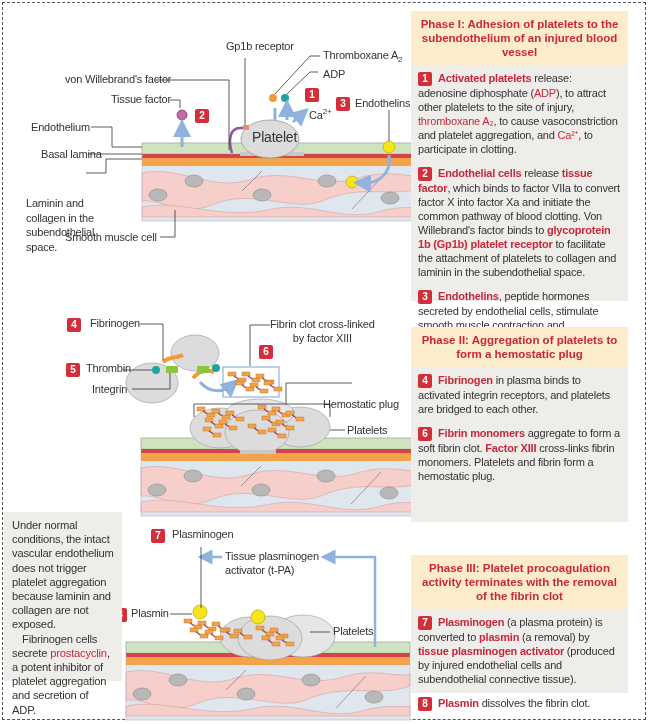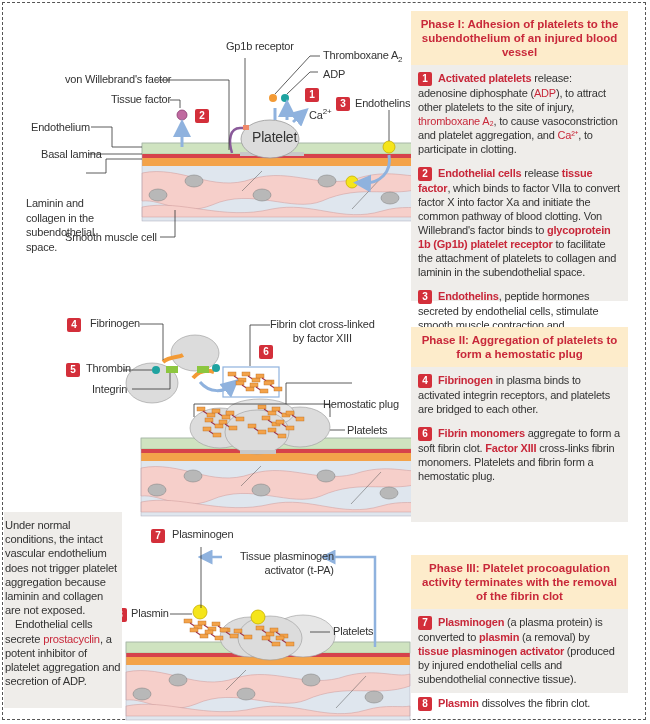--- a/index.html
+++ b/index.html
@@ -9,21 +9,21 @@
   .panel { position:absolute; left:411px; width:217px; background:#efedea; }
   .panel .hdr { background:#fdeccb; color:#c8283a; font-weight:bold; font-size:11.5px; text-align:center; line-height:14px; padding:6px 6px; font-stretch:condensed; }
   .panel .body { padding:6px 7px 8px 7px; font-size:11px; line-height:14px; letter-spacing:-0.2px; }
   .panel p { margin:0 0 10px 0; }
   .panel p:last-child { margin-bottom:0; }
   .num { display:inline-block; background:#d32f3a; color:#fff; font-weight:bold; font-size:10px; width:14px; height:14px; line-height:14px; text-align:center; border-radius:2px; margin-right:6px; }
   .hl { color:#c8283a; font-weight:bold; }
   .hl2 { color:#c8283a; }
   .lbl { position:absolute; font-size:11px; color:#333; white-space:nowrap; letter-spacing:-0.2px; }
   .badge { position:absolute; background:#d32f3a; color:#fff; font-weight:bold; font-size:10px; width:14px; height:14px; line-height:14px; text-align:center; border-radius:2px; }
-  .note { position:absolute; left:4px; top:512px; width:118px; height:196px; background:#efedea; font-size:11.2px; line-height:14.2px; padding:6px 1px; box-sizing:border-box; letter-spacing:-0.2px; }
+  .note { position:absolute; left:4px; top:512px; width:118px; height:169px; background:#efedea; font-size:11.2px; line-height:14.2px; padding:6px 8px; box-sizing:border-box; letter-spacing:-0.2px; }
   svg.diag { position:absolute; left:0; top:0; }
 </style>
 </head>
 <body>
 
 <div class="frame"></div>
 
 <svg class="diag" width="650" height="724">
   <defs>
     <marker id="ah" markerWidth="6" markerHeight="6" refX="3" refY="3" orient="auto">
@@ -198,31 +198,31 @@
 <div class="lbl" style="left:270px;top:317px;text-align:center;line-height:14px;">
   <div>Fibrin clot cross-linked</div>
   <div>by factor XIII</div>
 </div>
 <div class="badge" style="left:259px;top:345px;">6</div>
 <div class="lbl" style="left:323px;top:360px;margin-top:38px;">Hemostatic plug</div>
 <div class="lbl" style="left:347px;top:424px;">Platelets</div>
 
 <div class="badge" style="left:151px;top:529px;">7</div>
 <div class="lbl" style="left:172px;top:528px;">Plasminogen</div>
-<div class="lbl" style="left:240px;top:549px;text-align:right;line-height:14px;">
+<div class="lbl" style="left:225px;top:549px;text-align:left;line-height:14px;">
   <div>Tissue plasminogen</div>
   <div>activator (t-PA)</div>
 </div>
 <div class="badge" style="left:113px;top:608px;">8</div>
 <div class="lbl" style="left:131px;top:607px;">Plasmin</div>
 <div class="lbl" style="left:333px;top:625px;">Platelets</div>
 
 <div class="note">
   <div>Under normal conditions, the intact vascular endothelium does not trigger platelet aggregation because laminin and collagen are not exposed.</div>
-  <div style="text-indent:10px;"><span>Endothelial cells secrete </span><span class="hl2">prostacyclin</span><span>, a potent inhibitor of platelet aggregation and secretion of ADP.</span></div>
+  <div style="text-indent:10px;"><span>Fibrinogen cells secrete </span><span class="hl2">prostacyclin</span><span>, a potent inhibitor of platelet aggregation and secretion of ADP.</span></div>
 </div>
 
 <div class="panel" style="top:11px;height:290px;">
   <div class="hdr">Phase I: Adhesion of platelets to the subendothelium of an injured blood vessel</div>
   <div class="body">
       <p><span class="num">1</span><span class="hl">Activated platelets</span><span> release:  adenosine diphosphate (</span><span class="hl2">ADP</span><span>), to attract other platelets to the site of injury, </span><span class="hl2">thromboxane A₂</span><span>, to cause vasoconstriction and platelet aggregation, and </span><span class="hl2">Ca²⁺</span><span>, to participate in clotting.</span></p>
       <p><span class="num">2</span><span class="hl">Endothelial cells</span><span> release </span><span class="hl">tissue factor</span><span>, which binds to factor VIIa to convert factor X into factor Xa and initiate the common pathway of blood clotting. Von Willebrand's factor binds to </span><span class="hl">glycoprotein 1b (Gp1b) platelet receptor</span><span> to facilitate the attachment of platelets to collagen and laminin in the subendothelial space.</span></p>
       <p><span class="num">3</span><span class="hl">Endothelins</span><span>, peptide hormones secreted by endothelial cells, stimulate smooth muscle contraction and proliferation of endothelial cells and fibroblasts to accelerate the repair process.</span></p>
     </div>
 </div>

